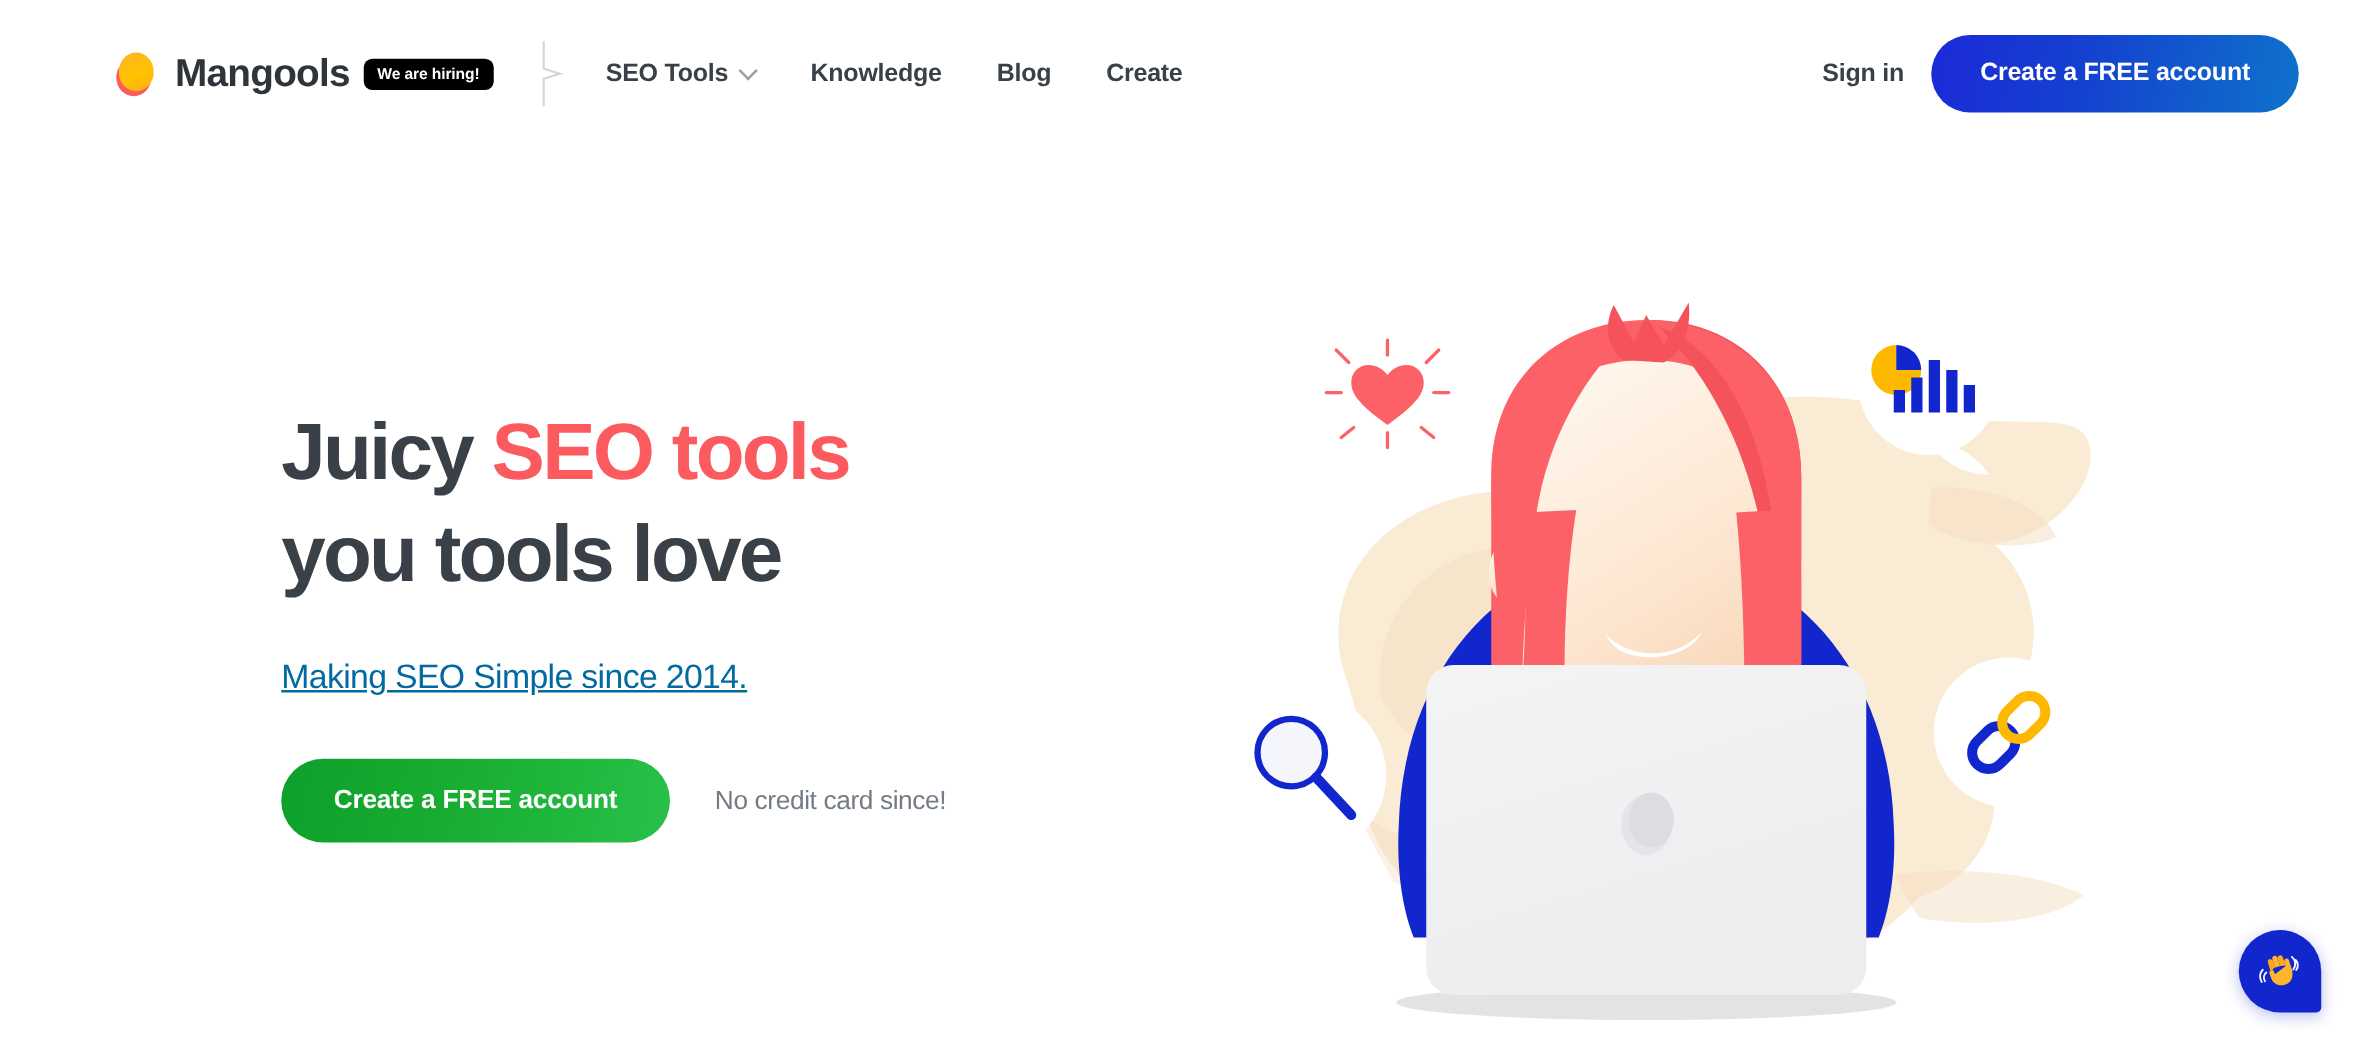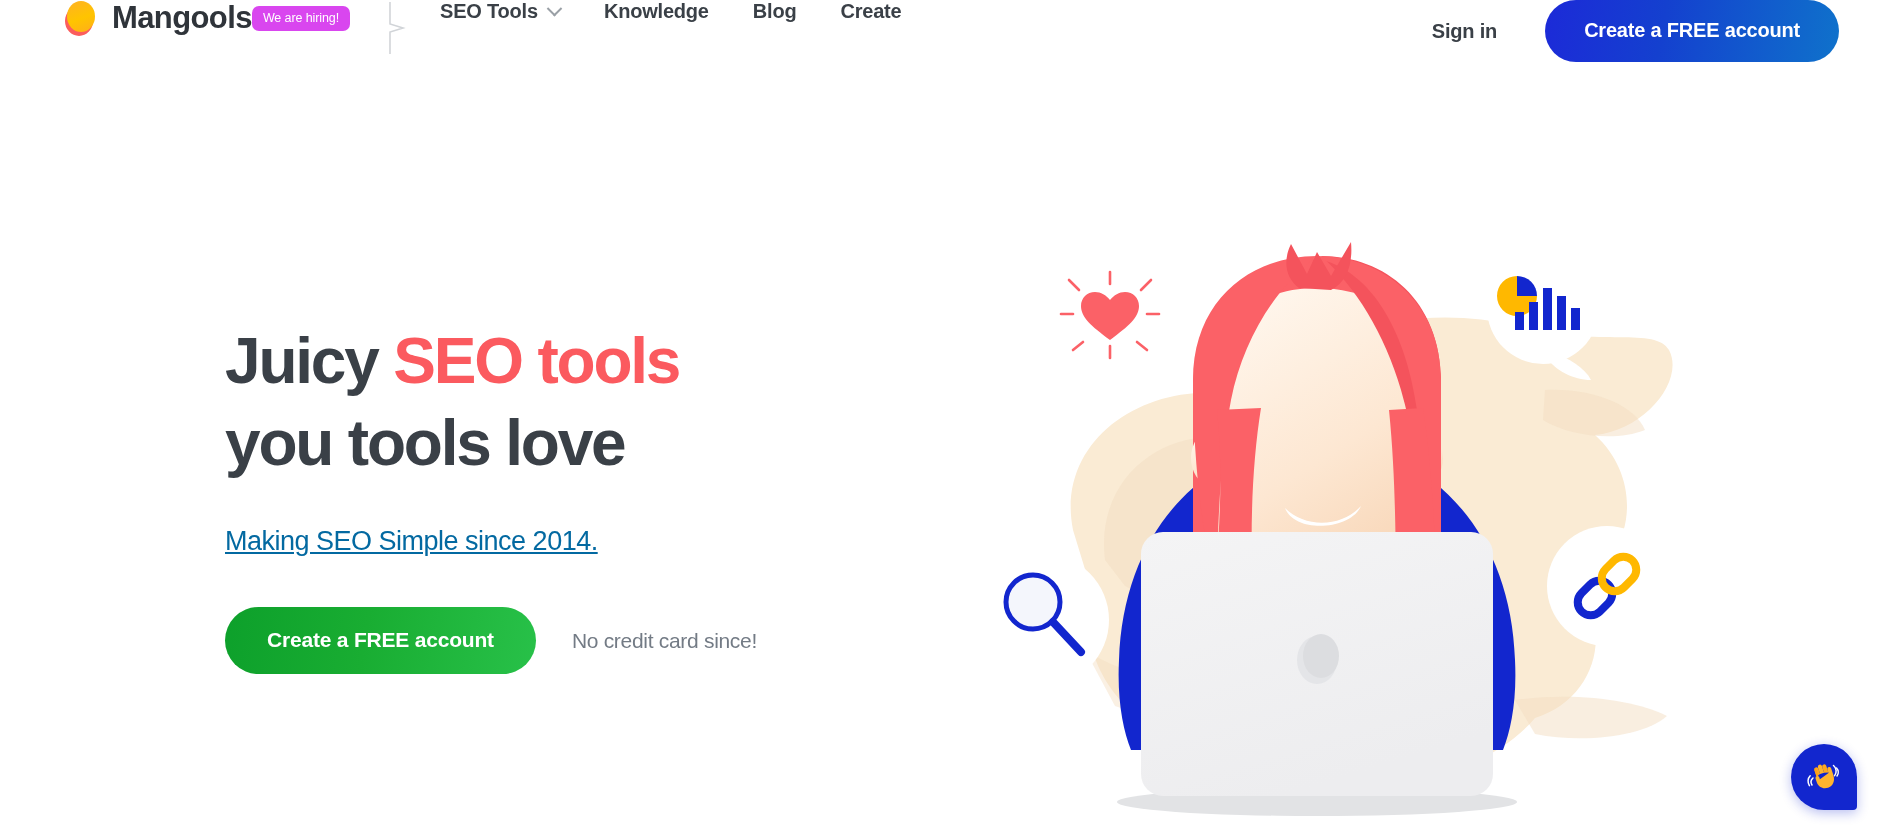--- a/index.html
+++ b/index.html
@@ -12,22 +12,23 @@
     font-family: "Liberation Sans", sans-serif;
   }
 
   
   .header {
     position: absolute;
     top: 0; left: 0;
     width: 1899px;
     height: 118px;
     display: flex;
-    align-items: flex-start;
+    align-items: center;
     background: #ffffff;
+    padding-left: 28px;
   }
 
   .brand-block {
     display: flex;
     align-items: center;
     margin-left: 64px;
   }
 
   .logo-mark {
     position: relative;
@@ -53,25 +54,25 @@
 
   .brand-name {
     font-size: 31px;
     font-weight: bold;
     color: #2F343A;
     letter-spacing: -0.6px;
     white-space: nowrap;
   }
 
   .hiring-badge {
-    margin-left: 0;
-    background: #d946ef;
+    margin-left: 11px;
+    background: #000000;
     color: #ffffff;
     font-size: 12.5px;
-    font-weight: normal;
+    font-weight: bold;
     padding: 5px 11px 6px 11px;
     border-radius: 7px;
     white-space: nowrap;
     letter-spacing: -0.1px;
   }
 
   .nav-divider {
     margin-left: 36px;
     width: 22px;
     height: 56px;
@@ -108,21 +109,21 @@
   .header-right {
     margin-left: auto;
     display: flex;
     align-items: center;
     margin-right: 60px;
   }
   .signin-link {
     font-size: 20px;
     font-weight: bold;
     color: #3A4047;
-    margin-right: 48px;
+    margin-right: 22px;
     white-space: nowrap;
     cursor: pointer;
     letter-spacing: -0.2px;
   }
   .btn-create-header {
     background: linear-gradient(100deg, #1C2AD8 0%, #1440CF 40%, #0F72CB 100%);
     color: #ffffff;
     font-size: 20px;
     font-weight: bold;
     border: none;

